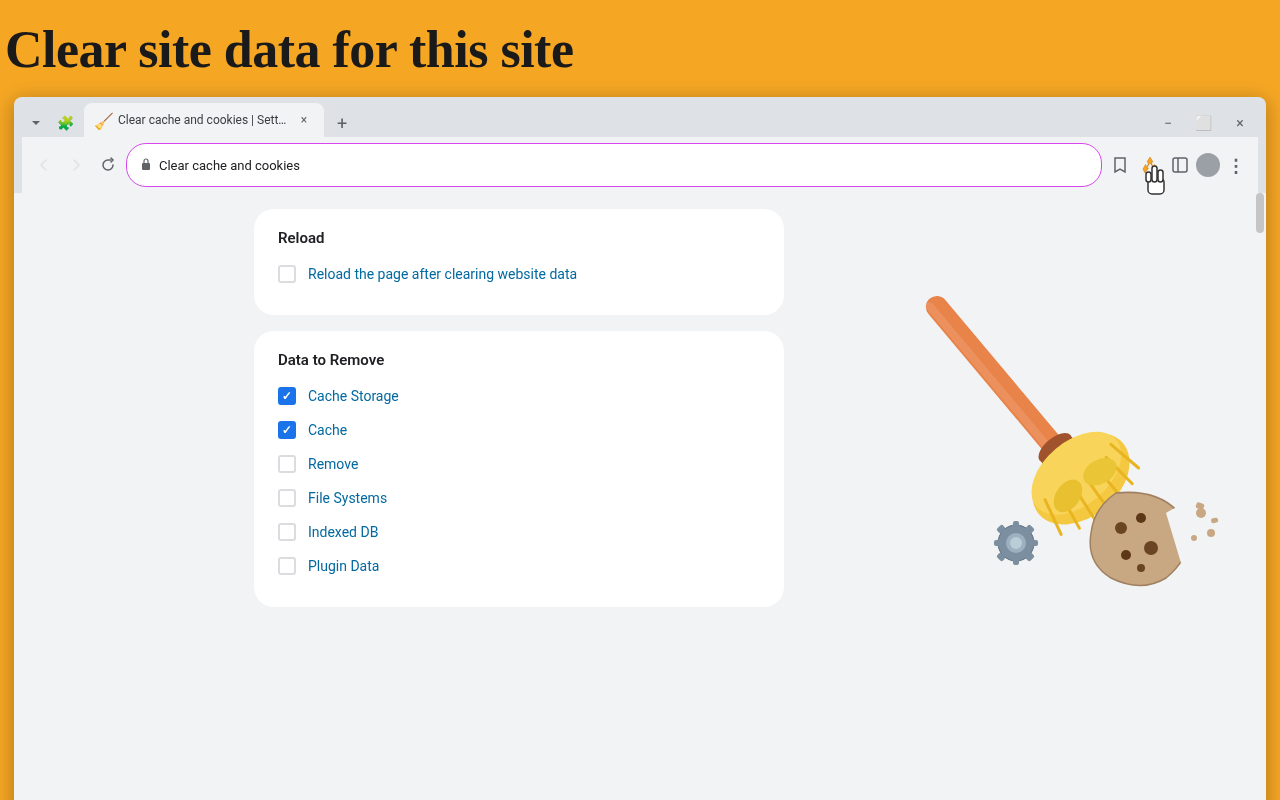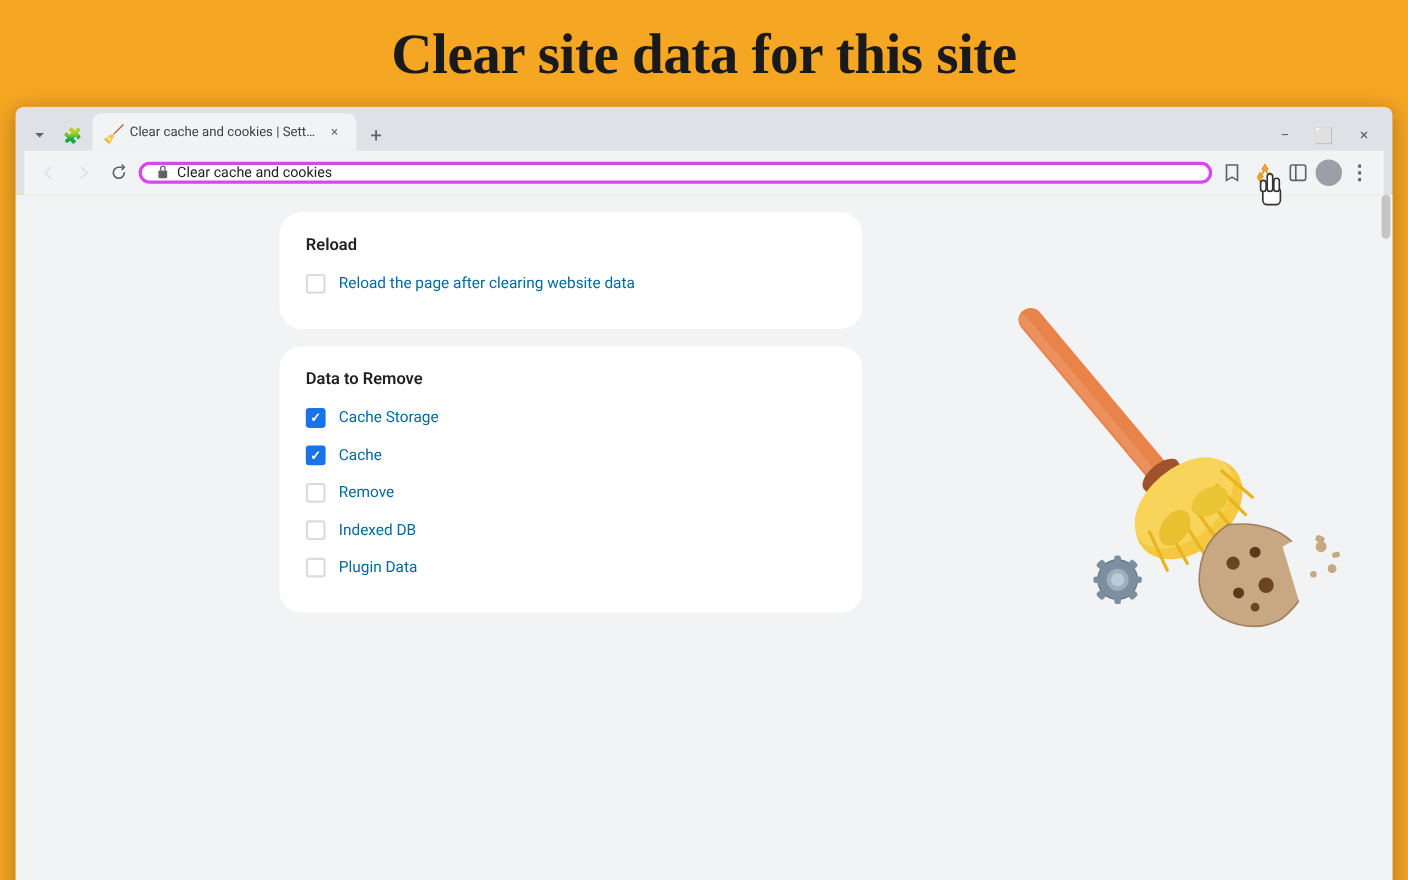--- a/index.html
+++ b/index.html
@@ -7,22 +7,21 @@
       width: 1280px;
       height: 800px;
       background: #F5A623;
       font-family: -apple-system, BlinkMacSystemFont, 'Segoe UI', Roboto, sans-serif;
       overflow: hidden;
     }
 
     
     .page-title-area {
       background: #F5A623;
-      text-align: center;
-      padding: 20px 16px 18px;
+      padding: 20px 5px 18px;
     }
     .page-title-text {
       font-size: 52px;
       font-weight: 700;
       color: #1a1a1a;
       font-family: Georgia, serif;
       letter-spacing: -0.5px;
     }
 
     
@@ -138,26 +137,26 @@
       cursor: pointer;
       color: #5f6368;
       font-size: 16px;
     }
     .nav-btn.disabled { opacity: 0.3; cursor: default; }
 
     .address-bar {
       flex: 1;
       background: white;
       border-radius: 20px;
-      height: 20px;
+      height: 44px;
       display: flex;
       align-items: center;
       padding: 0 12px;
       gap: 6px;
-      border: 3px solid #d946ef;
+      border: 1px solid #d946ef;
     }
 
     .address-bar-icon {
       color: #5f6368;
       font-size: 12px;
     }
 
     .address-text {
       font-size: 13px;
       color: #202124;
@@ -444,20 +443,24 @@
             <div class="checkbox-item">
               <div class="checkbox checked"></div>
               <span class="checkbox-label">Cache</span>
             </div>
             <div class="checkbox-item">
               <div class="checkbox"></div>
               <span class="checkbox-label">Remove</span>
             </div>
             <div class="checkbox-item">
               <div class="checkbox"></div>
+              <span class="checkbox-label">File Systems</span>
+            </div>
+            <div class="checkbox-item">
+              <div class="checkbox"></div>
               <span class="checkbox-label">Indexed DB</span>
             </div>
             <div class="checkbox-item">
               <div class="checkbox"></div>
               <span class="checkbox-label">Plugin Data</span>
             </div>
           </div>
       </div>
 
     </div>

